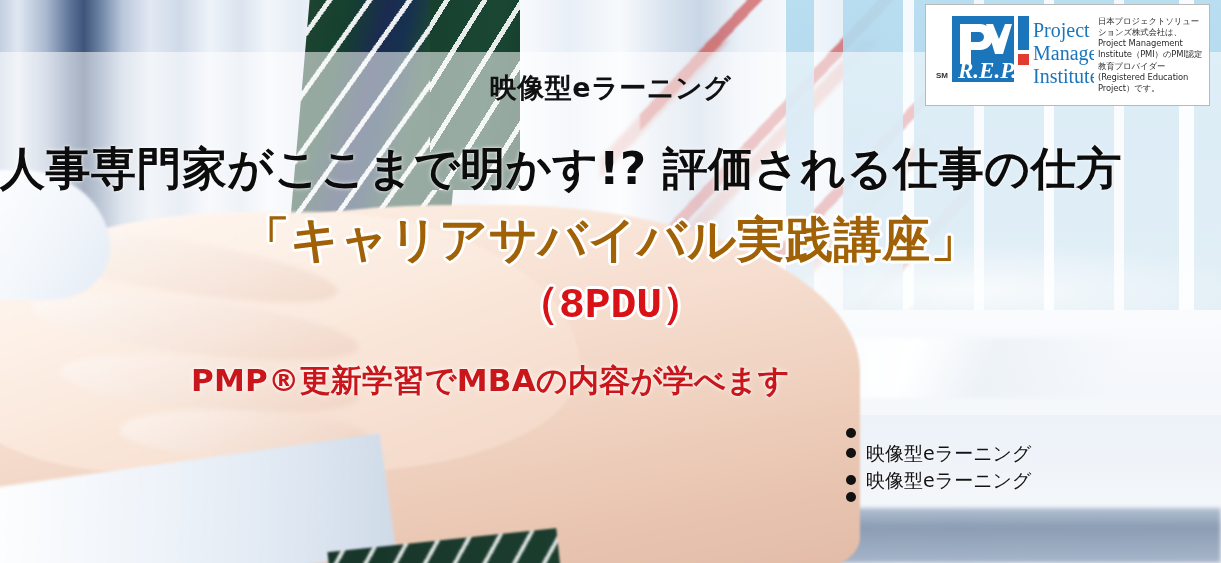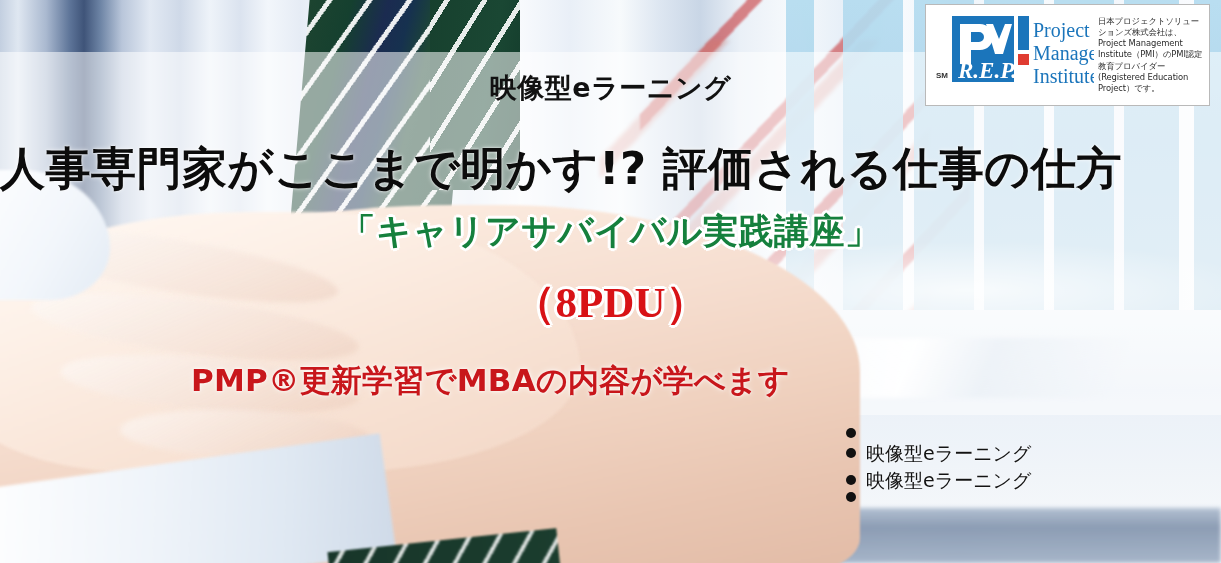--- a/index.html
+++ b/index.html
@@ -195,33 +195,33 @@
   #headline{
     top:139px;left:0;width:1047px;text-align:center;
     font-size:45px;font-weight:bold;color:#0c0c0c;
     font-family:"DejaVu Sans","Liberation Sans",sans-serif;
     letter-spacing:.5px;
     text-shadow:0 0 2px rgba(255,255,255,.85),0 0 5px rgba(255,255,255,.6);
   }
 
   #course-title{
     top:208px;left:0;width:1221px;text-align:center;
-    font-size:35px;font-weight:bold;color:#15803d;
+    font-size:48px;font-weight:bold;color:#a16207;
     font-family:"DejaVu Sans","Liberation Sans",sans-serif;
     letter-spacing:.5px;
     text-shadow:
       -2px 0 #fff, 2px 0 #fff, 0 -2px #fff, 0 2px #fff,
       -2px -2px #fff, 2px -2px #fff, -2px 2px #fff, 2px 2px #fff,
       -3px 0 #fff, 3px 0 #fff, 0 -3px #fff, 0 3px #fff;
   }
 
   #pdu{
     top:274px;left:0;width:1221px;text-align:center;
     font-size:43px;font-weight:bold;color:#d81216;
-    font-family:Liberation Serif, serif;
+    font-family:Liberation Mono, monospace;
     text-shadow:
       -2px 0 #fff, 2px 0 #fff, 0 -2px #fff, 0 2px #fff,
       -2px -2px #fff, 2px -2px #fff, -2px 2px #fff, 2px 2px #fff,
       -3px 0 #fff, 3px 0 #fff, 0 -3px #fff, 0 3px #fff;
   }
 
   #subtitle{
     top:360px;left:0;width:981px;text-align:center;
     font-size:31px;font-weight:bold;color:#c8161b;
     font-family:"DejaVu Sans","Liberation Sans",sans-serif;

